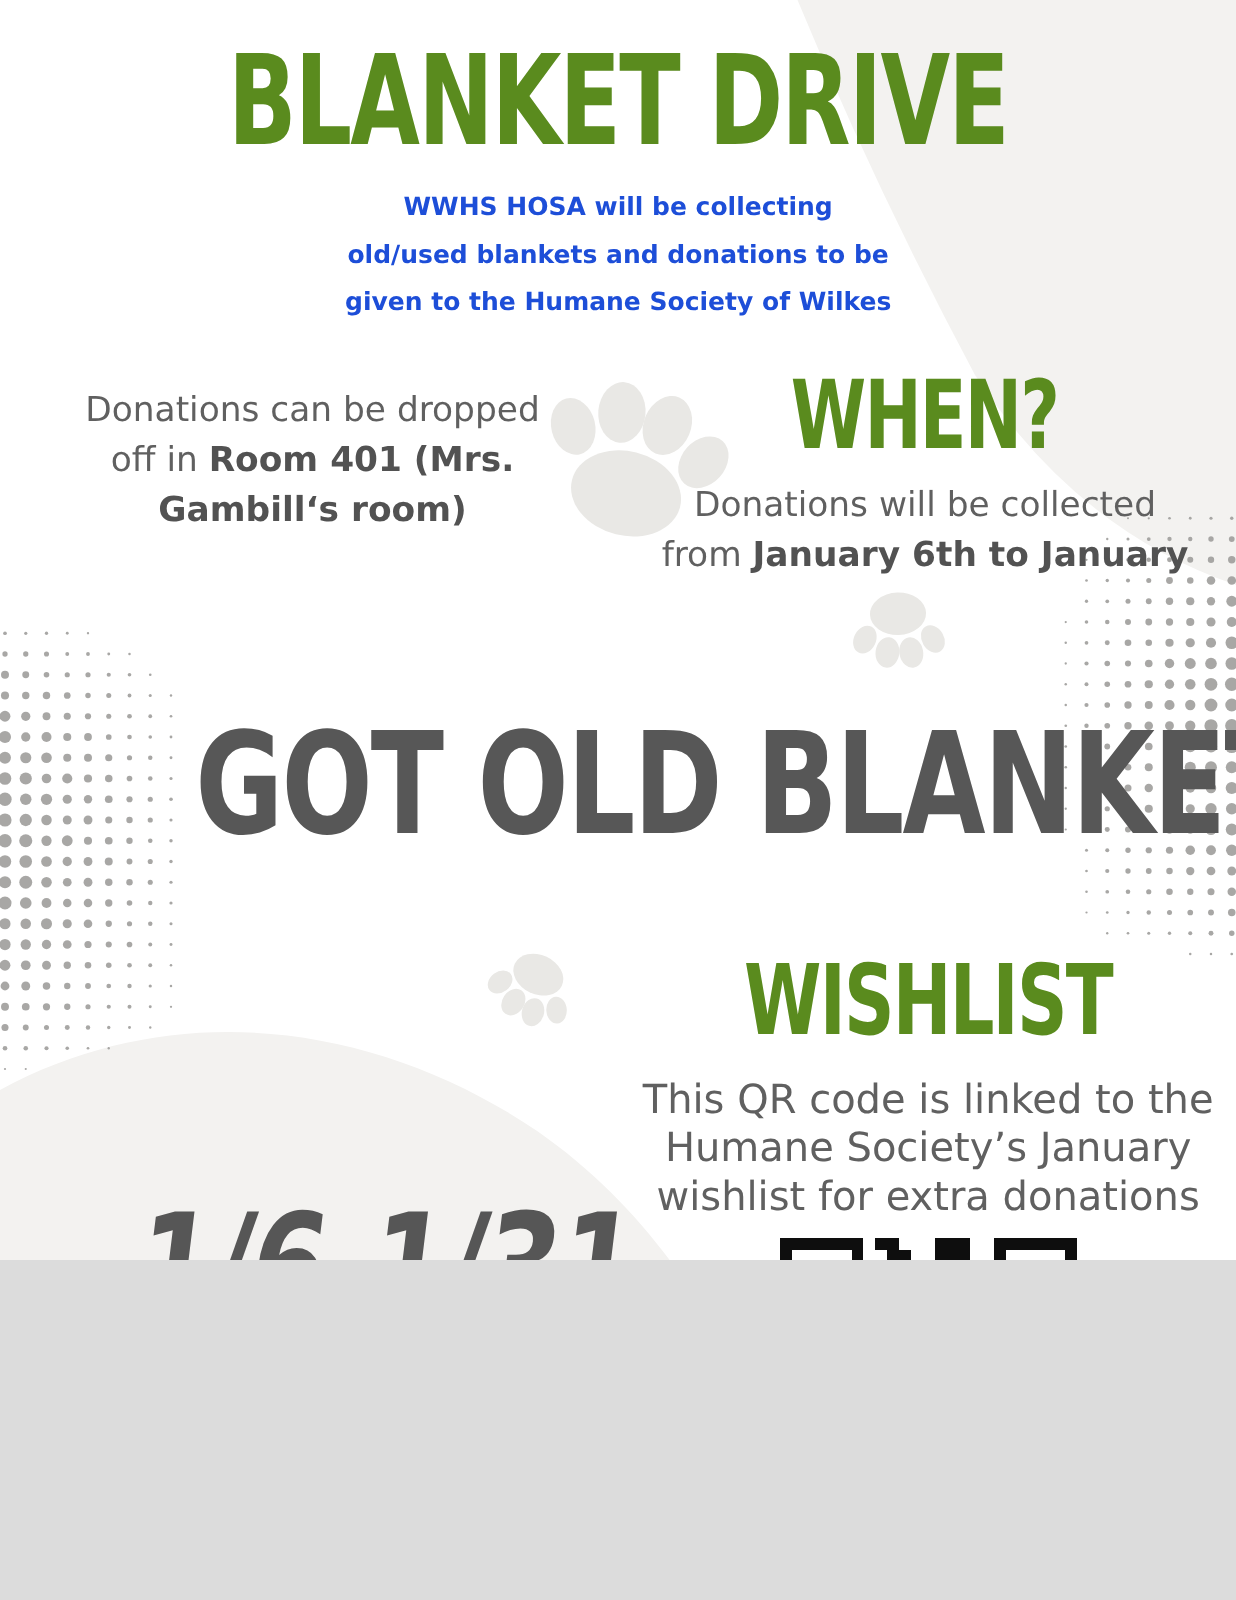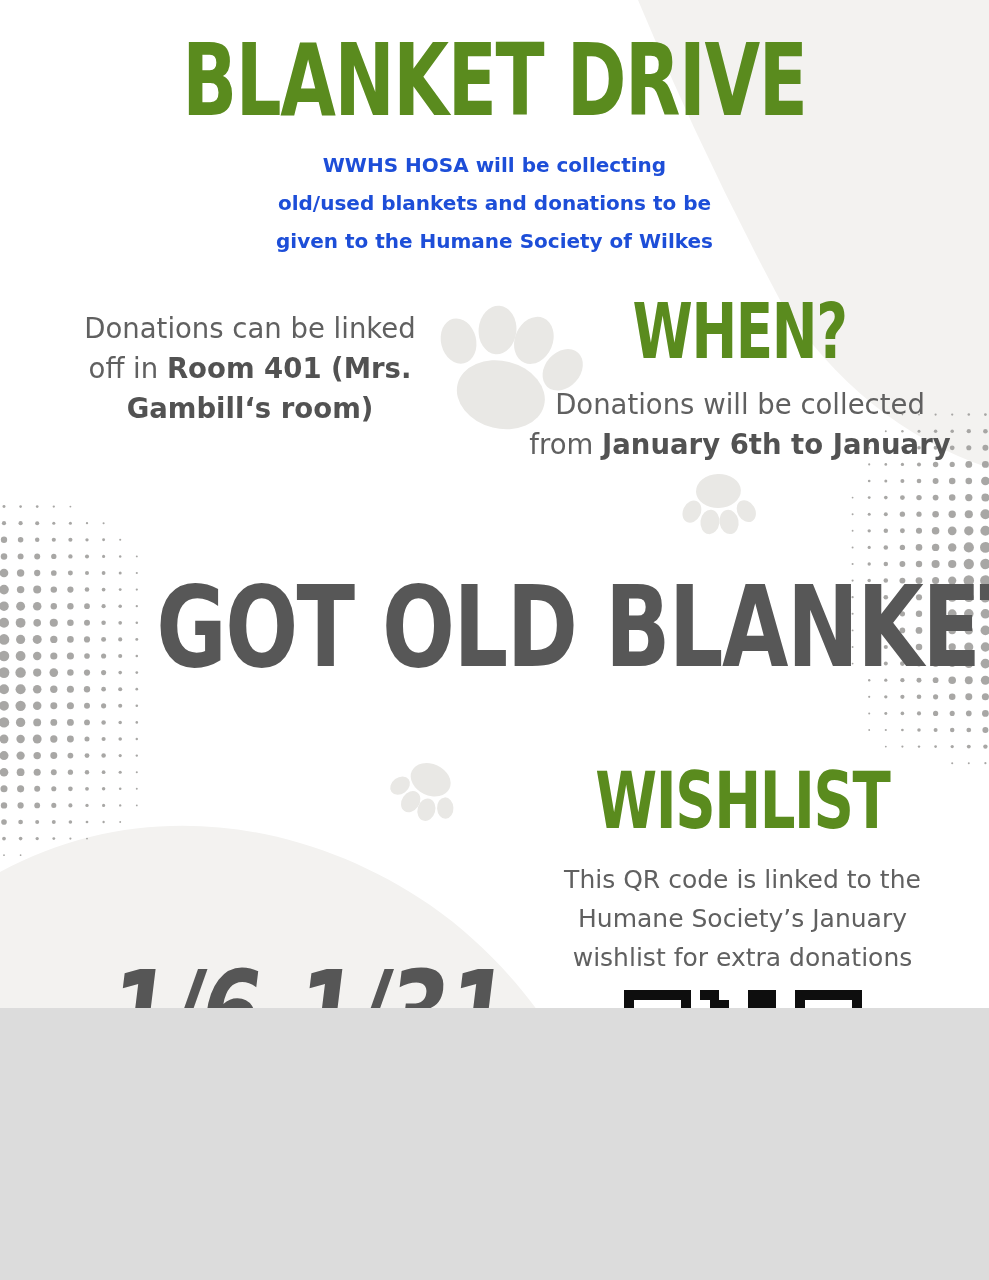--- a/index.html
+++ b/index.html
@@ -18,21 +18,21 @@
   .subtitle{left:0;top:146px;width:989px;font-size:20px;line-height:38px;color:#1d4ed8;font-weight:bold;}
   .col-section .heading{font-size:76px;line-height:80px;}
   .col-section .body{margin-top:12px;font-size:27.5px;line-height:40px;color:#606060;}
   .col-section .body b{color:#525252;font-weight:bold;}
   .where-section{left:18px;top:296px;width:464px;}
   .when-section{left:508px;top:292px;width:464px;}
   .big-question{left:0;top:566px;width:989px;font-size:113px;line-height:122px;color:#575757;}
   .big-question .cond{transform:scaleX(.76);}
   .wishlist-section{left:505px;top:760px;width:475px;}
   .wishlist-section .heading{font-size:78px;line-height:82px;}
-  .wishlist-section .body{margin-top:18px;font-size:25px;line-height:39px;color:#606060;}
+  .wishlist-section .body{margin-top:18px;font-size:32px;line-height:39px;color:#606060;}
   .date-wrap{left:40px;top:948px;width:430px;font-size:118px;line-height:132px;color:#565656;}
   .date-wrap .cond{transform:skewX(-7deg) scaleX(.74);letter-spacing:-1px;}
   .qr-wrap{left:612px;top:978px;width:262px;height:262px;background:#ffffff;z-index:2;}
   .qr-wrap svg{display:block;}
 </style>
 </head>
 <body>
 
 <div class="poster">
 
@@ -431,21 +431,21 @@
   </div>
 
   <div class="layer subtitle">
     <div>WWHS HOSA will be collecting</div>
     <div>old/used blankets and donations to be</div>
     <div>given to the Humane Society of Wilkes</div>
   </div>
 
   <div class="layer col-section where-section">
     <div class="body">
-      <div><span>Donations can be linked</span><b></b></div>
+      <div><span>Donations can be dropped</span><b></b></div>
       <div><span>off in </span><b>Room 401 (Mrs.</b></div>
       <div><span></span><b>Gambill‘s room)</b></div>
     </div>
   </div>
 
   <div class="layer col-section when-section">
     <div class="heading">
       <span class="cond green" style="color: rgb(90, 139, 30);">WHEN?</span>
     </div>
     <div class="body">

